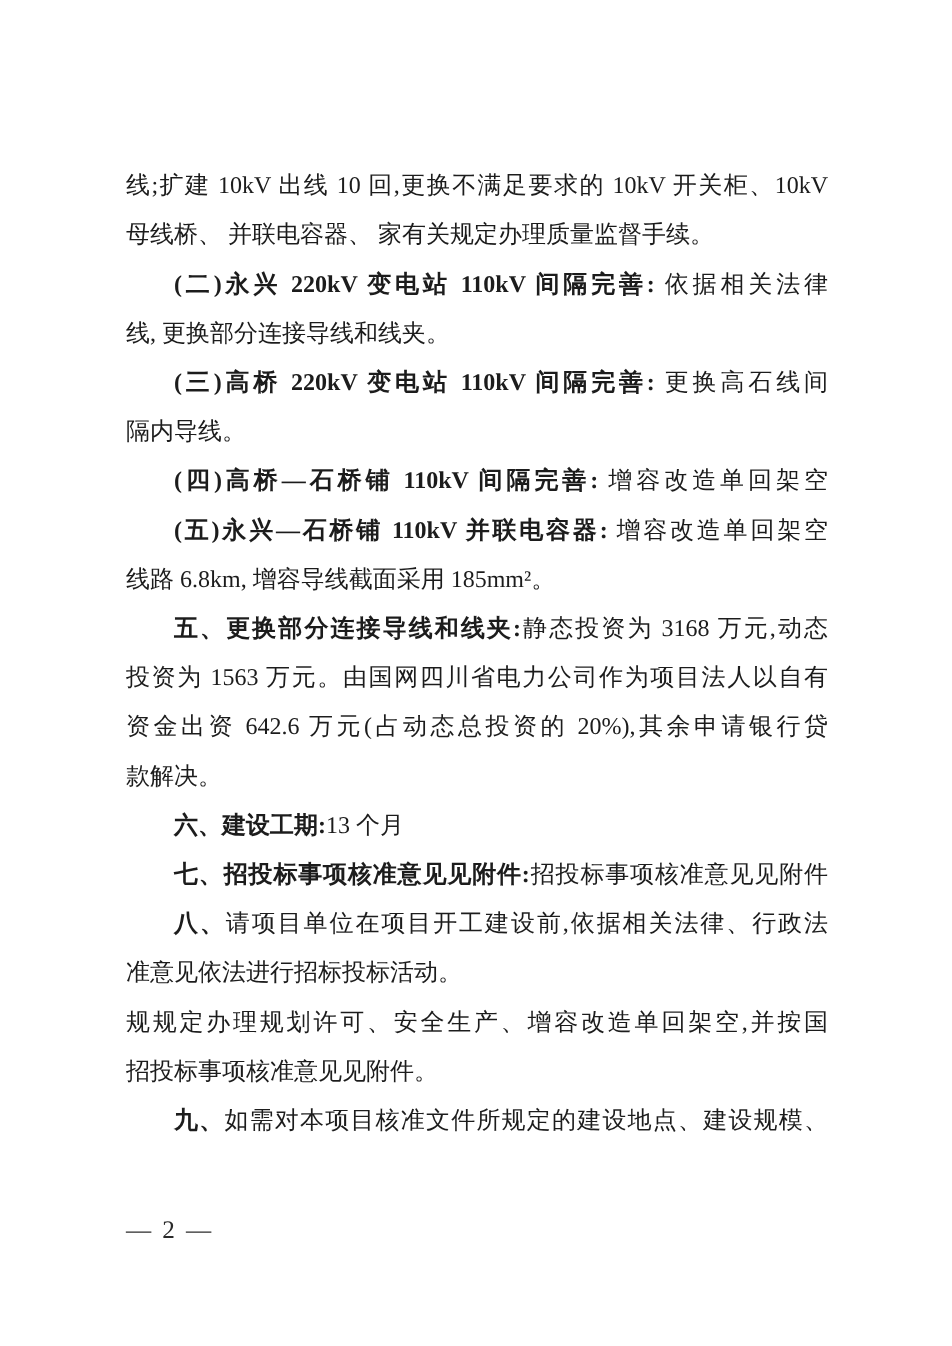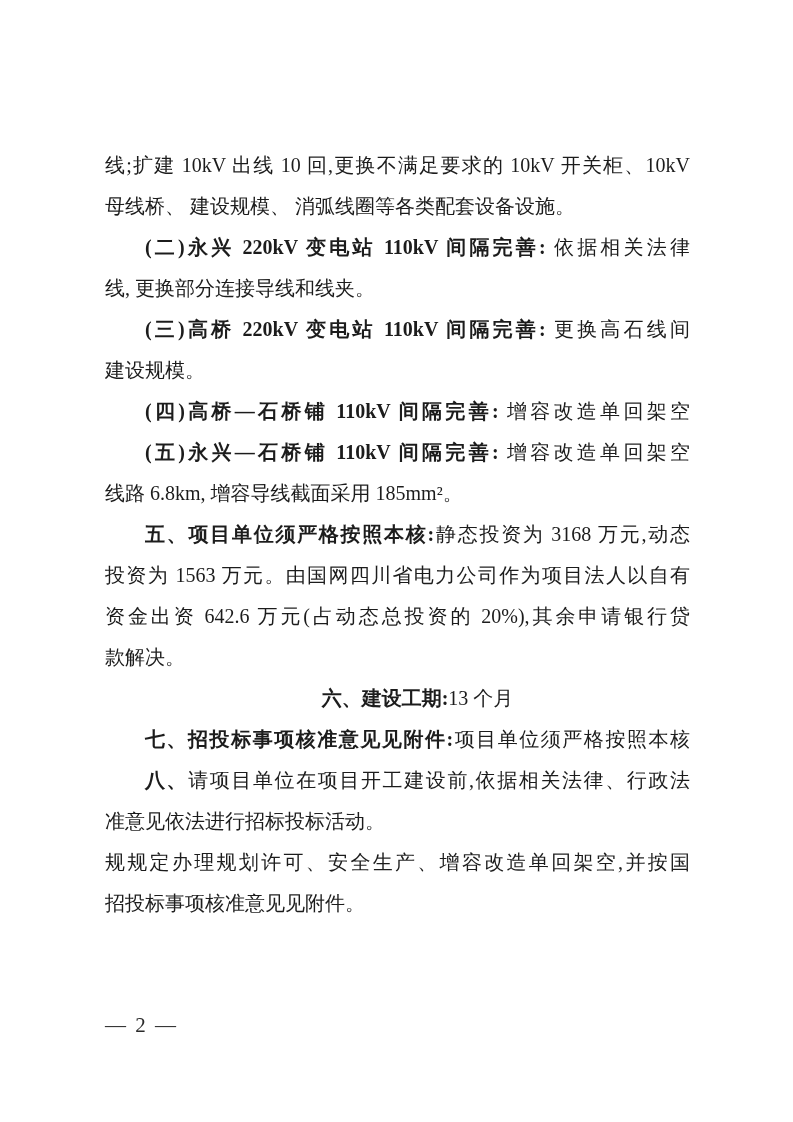--- a/index.html
+++ b/index.html
@@ -12,70 +12,70 @@
     width: 793px;
     height: 1122px;
     background: #ffffff;
     font-family: "Liberation Serif", "DejaVu Serif", serif;
     color: #1c1c1c;
     overflow: hidden;
   }
   .doc-body {
     position: absolute;
     left: 105px;
-    top: 145px;
+    top: 135px;
     width: 585px;
   }
   .line {
     height: 41px;
     line-height: 41px;
     font-size: 20px;
     overflow: hidden;
     text-align: left;
   }
   .line.justify {
     text-align: justify;
     text-align-last: justify;
   }
   .line.indent {
     text-indent: 2em;
-    text-align: center;
   }
   .run { font-weight: normal; }
   .run.bold { font-weight: bold; margin-top: 20px; }
   .page-footer {
     position: absolute;
     left: 105px;
     top: 1008px;
     height: 34px;
     line-height: 34px;
     font-size: 21px;
     letter-spacing: 2px;
     color: #2a2a2a;
   }
 </style>
 </head>
 <body>
 
 <div class="page">
   <div class="doc-body" id="doc-body">
       <div class="line justify"><span class="run">线;扩建 10kV 出线 10 回,更换不满足要求的 10kV 开关柜、10kV</span></div>
-      <div class="line"><span class="run">母线桥、 建设规模、 消弧线圈等各类配套设备设施。</span></div>
+      <div class="line"><span class="run">母线桥、 并联电容器、 家有关规定办理质量监督手续。</span></div>
       <div class="line indent justify"><span class="run bold">(二)永兴 220kV 变电站 110kV 间隔完善:</span><span class="run"> 依据相关法律</span></div>
       <div class="line"><span class="run">线, 更换部分连接导线和线夹。</span></div>
       <div class="line indent justify"><span class="run bold">(三)高桥 220kV 变电站 110kV 间隔完善:</span><span class="run"> 更换高石线间</span></div>
-      <div class="line"><span class="run">建设规模。</span></div>
+      <div class="line"><span class="run">隔内导线。</span></div>
       <div class="line indent justify"><span class="run bold">(四)高桥—石桥铺 110kV 间隔完善:</span><span class="run"> 增容改造单回架空</span></div>
-      <div class="line indent justify"><span class="run bold">(五)永兴—石桥铺 110kV 间隔完善:</span><span class="run"> 增容改造单回架空</span></div>
+      <div class="line indent justify"><span class="run bold">(五)永兴—石桥铺 110kV 并联电容器:</span><span class="run"> 增容改造单回架空</span></div>
       <div class="line"><span class="run">线路 6.8km, 增容导线截面采用 185mm²。</span></div>
-      <div class="line indent justify"><span class="run bold">五、项目单位须严格按照本核:</span><span class="run">静态投资为 3168 万元,动态</span></div>
+      <div class="line indent justify"><span class="run bold">五、更换部分连接导线和线夹:</span><span class="run">静态投资为 3168 万元,动态</span></div>
       <div class="line justify"><span class="run">投资为 1563 万元。由国网四川省电力公司作为项目法人以自有</span></div>
       <div class="line justify"><span class="run">资金出资 642.6 万元(占动态总投资的 20%),其余申请银行贷</span></div>
       <div class="line"><span class="run">款解决。</span></div>
       <div class="line indent"><span class="run bold">六、建设工期:</span><span class="run">13 个月</span></div>
-      <div class="line indent justify"><span class="run bold">七、招投标事项核准意见见附件:</span><span class="run">项目单位须严格按照本核</span></div>
+      <div class="line indent justify"><span class="run bold">七、招投标事项核准意见见附件:</span><span class="run">招投标事项核准意见见附件</span></div>
       <div class="line indent justify"><span class="run bold">八、</span><span class="run">请项目单位在项目开工建设前,依据相关法律、行政法</span></div>
       <div class="line"><span class="run">准意见依法进行招标投标活动。</span></div>
       <div class="line justify"><span class="run">规规定办理规划许可、安全生产、增容改造单回架空,并按国</span></div>
       <div class="line"><span class="run">招投标事项核准意见见附件。</span></div>
+      <div class="line indent justify"><span class="run bold">九、</span><span class="run">如需对本项目核准文件所规定的建设地点、建设规模、</span></div>
     </div>
   <div class="page-footer">— 2 —</div>
 </div>
 
 </body></html>

